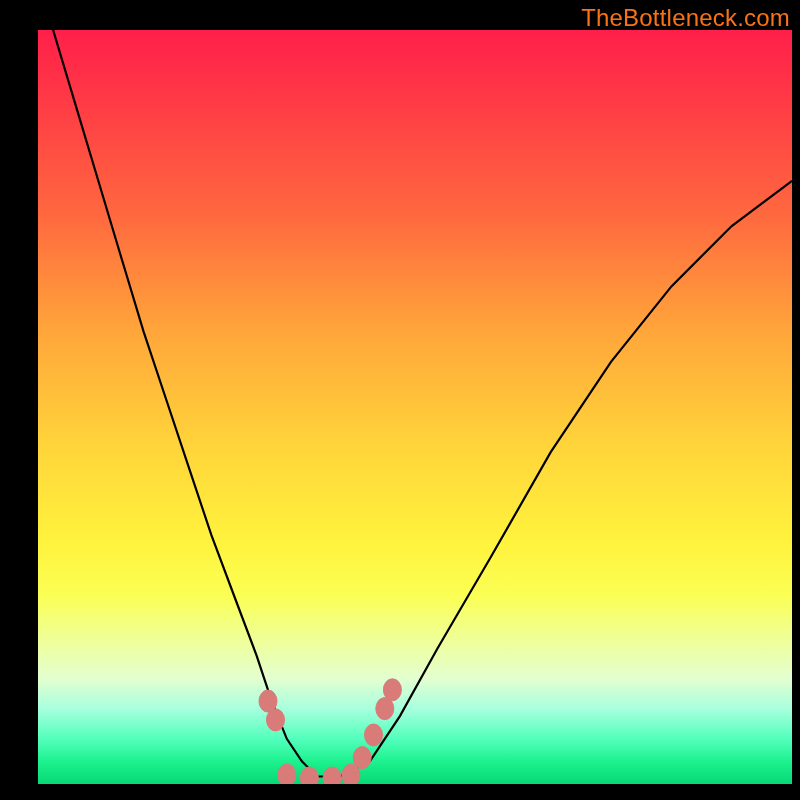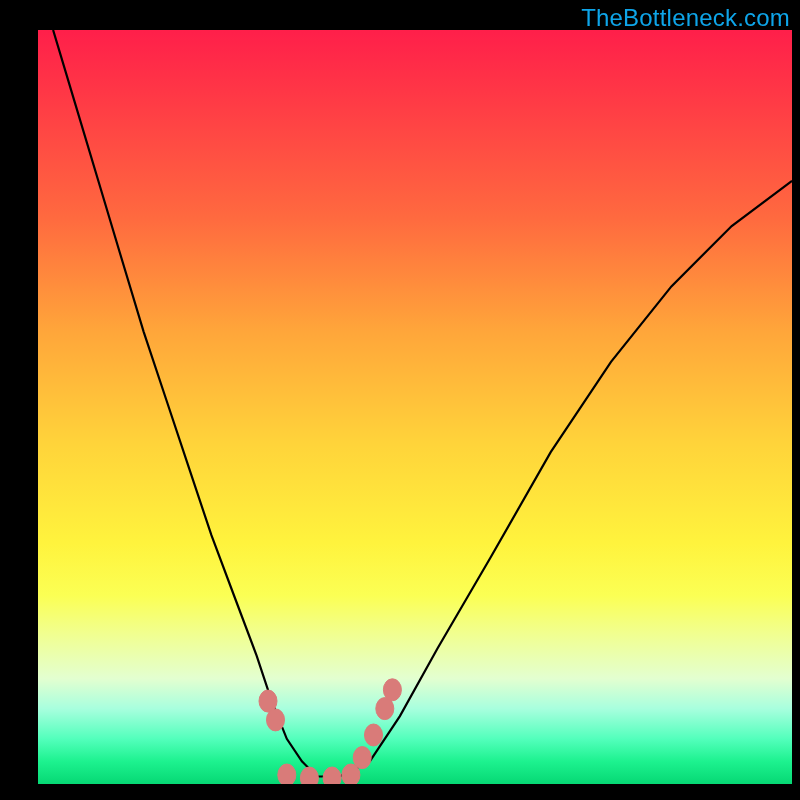--- a/index.html
+++ b/index.html
@@ -13,21 +13,21 @@
   .container {
     position: relative;
     width: 800px;
     height: 800px;
     background: #000;
   }
   .watermark {
     position: absolute;
     top: 4px;
     right: 10px;
-    color: #0ea5e9;
+    color: #f97316;
     font-size: 24px;
     font-weight: 500;
     letter-spacing: 0.2px;
     z-index: 5;
   }
   .plot {
     position: absolute;
     left: 38px;
     top: 30px;
     width: 754px;

